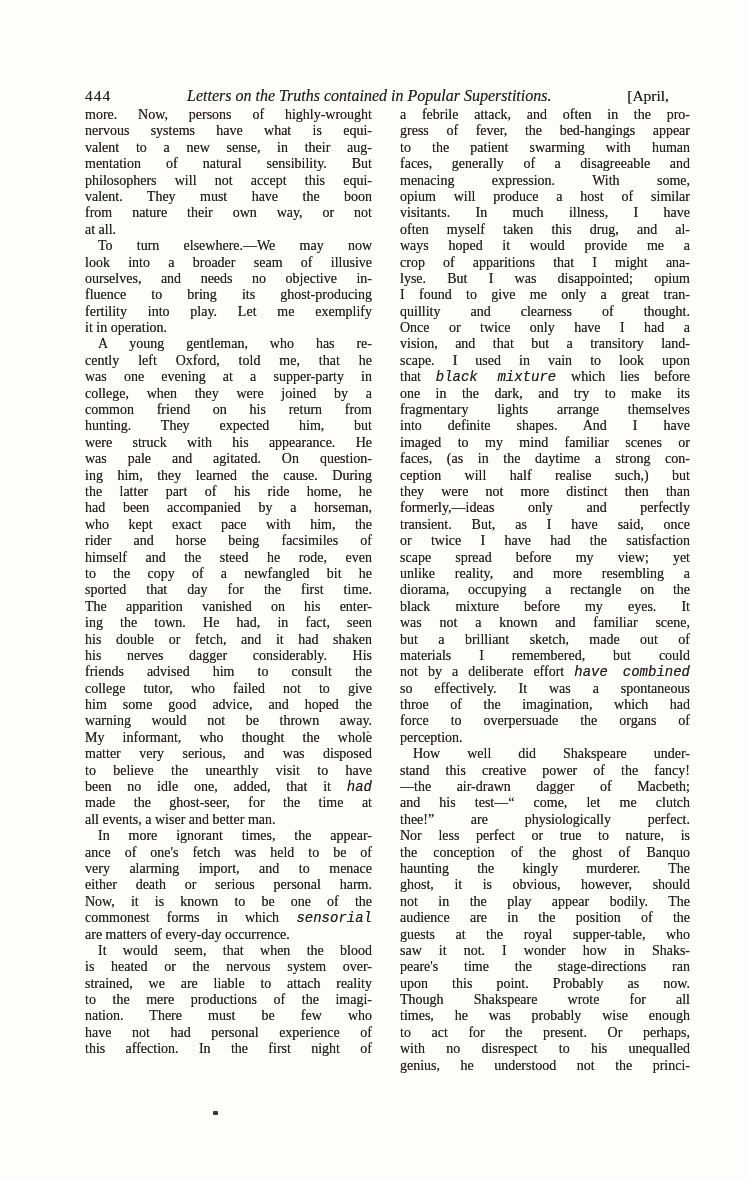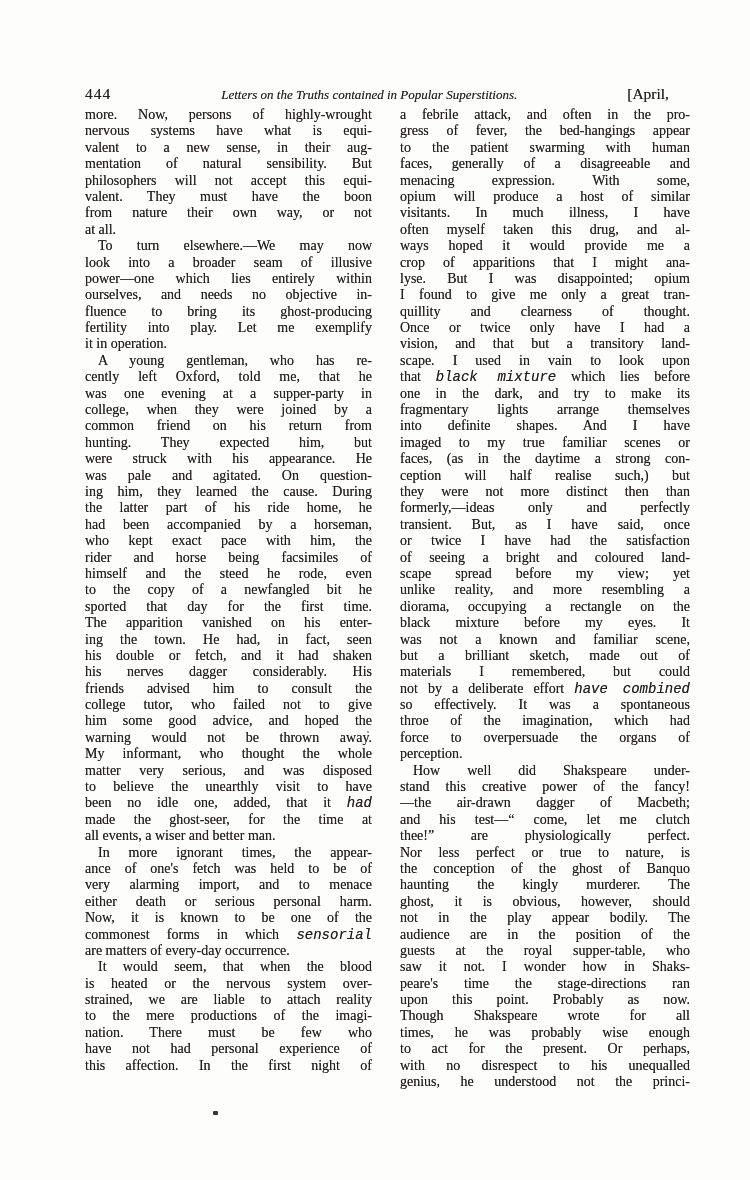--- a/index.html
+++ b/index.html
@@ -24,21 +24,21 @@
   }
   .page-number {
     flex: 0 0 auto;
     letter-spacing: 1px;
     text-shadow: 0 0 0.5px rgba(20,15,10,0.6);
   }
   .running-title {
     flex: 1 1 auto;
     text-align: center;
     font-style: italic;
-    font-size: 13px;
+    font-size: 16px;
     text-shadow: 0 0 0.5px rgba(20,15,10,0.55);
     margin-top: 8px;
   }
   .issue-date {
     flex: 0 0 auto;
     text-shadow: 0 0 0.5px rgba(20,15,10,0.6);
   }
   .column {
     position: absolute;
     top: 107px;
@@ -81,21 +81,20 @@
       <div class="line">more. Now, persons of highly-wrought</div>
       <div class="line">nervous systems have what is equi-</div>
       <div class="line">valent to a new sense, in their aug-</div>
       <div class="line">mentation of natural sensibility. But</div>
       <div class="line">philosophers will not accept this equi-</div>
       <div class="line">valent. They must have the boon</div>
       <div class="line">from nature their own way, or not</div>
       <div class="line parend">at all.</div>
       <div class="line indent">To turn elsewhere.—We may now</div>
       <div class="line">look into a broader seam of illusive</div>
-      <div class="line">power—one which lies entirely within</div>
       <div class="line">ourselves, and needs no objective in-</div>
       <div class="line">fluence to bring its ghost-producing</div>
       <div class="line">fertility into play. Let me exemplify</div>
       <div class="line parend">it in operation.</div>
       <div class="line indent">A young gentleman, who has re-</div>
       <div class="line">cently left Oxford, told me, that he</div>
       <div class="line">was one evening at a supper-party in</div>
       <div class="line">college, when they were joined by a</div>
       <div class="line">common friend on his return from</div>
       <div class="line">hunting. They expected him, but</div>
@@ -153,28 +152,27 @@
       <div class="line">lyse. But I was disappointed; opium</div>
       <div class="line">I found to give me only a great tran-</div>
       <div class="line">quillity and clearness of thought.</div>
       <div class="line">Once or twice only have I had a</div>
       <div class="line">vision, and that but a transitory land-</div>
       <div class="line">scape. I used in vain to look upon</div>
       <div class="line">that <i>black mixture</i> which lies before</div>
       <div class="line">one in the dark, and try to make its</div>
       <div class="line">fragmentary lights arrange themselves</div>
       <div class="line">into definite shapes. And I have</div>
-      <div class="line">imaged to my true familiar scenes or</div>
+      <div class="line">imaged to my mind familiar scenes or</div>
       <div class="line">faces, (as in the daytime a strong con-</div>
       <div class="line">ception will half realise such,) but</div>
       <div class="line">they were not more distinct then than</div>
       <div class="line">formerly,—ideas only and perfectly</div>
       <div class="line">transient. But, as I have said, once</div>
       <div class="line">or twice I have had the satisfaction</div>
-      <div class="line">of seeing a bright and coloured land-</div>
       <div class="line">scape spread before my view; yet</div>
       <div class="line">unlike reality, and more resembling a</div>
       <div class="line">diorama, occupying a rectangle on the</div>
       <div class="line">black mixture before my eyes. It</div>
       <div class="line">was not a known and familiar scene,</div>
       <div class="line">but a brilliant sketch, made out of</div>
       <div class="line">materials I remembered, but could</div>
       <div class="line">not by a deliberate effort <i>have combined</i></div>
       <div class="line">so effectively. It was a spontaneous</div>
       <div class="line">throe of the imagination, which had</div>

